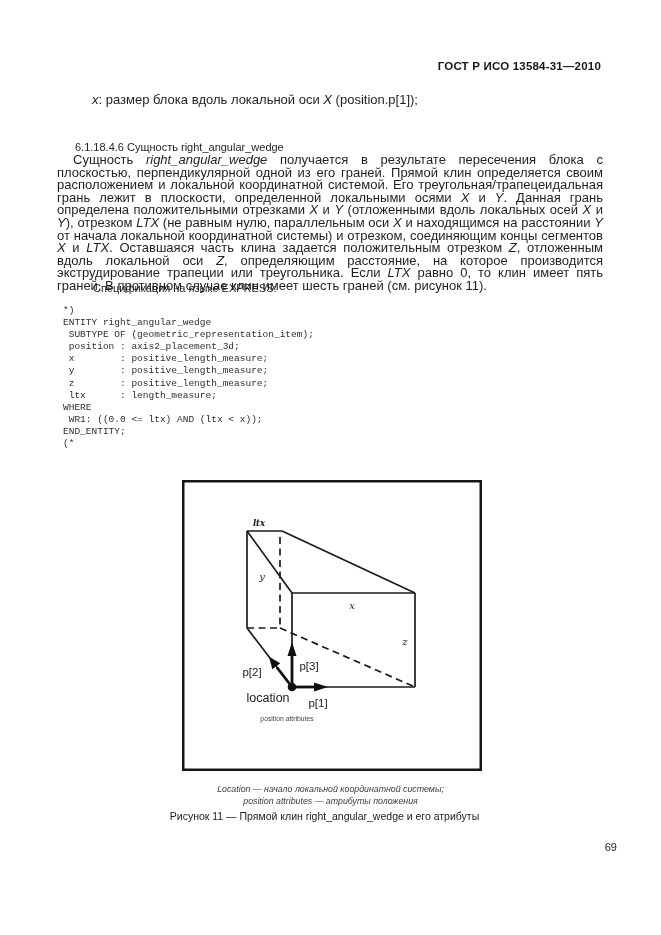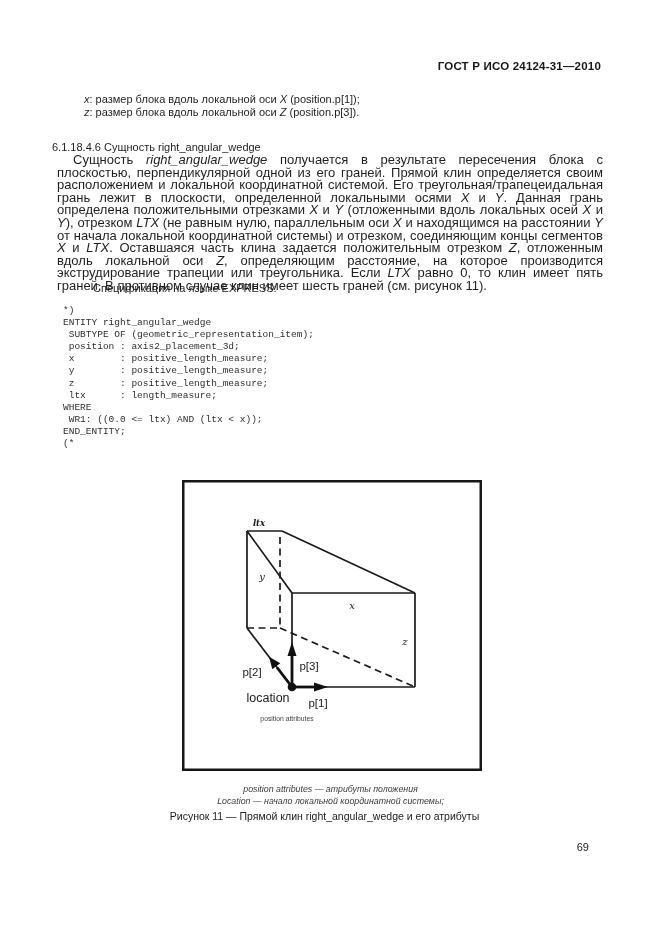--- a/index.html
+++ b/index.html
@@ -7,25 +7,25 @@
   body {
     width:661px; height:935px; position:relative; overflow:hidden;
     font-family:"Liberation Sans", sans-serif; color:#1f1f1f;
   }
   .page { position:absolute; inset:0; background:#fff; }
   .doc-header {
     position:absolute; top:60px; right:60px;
     font-size:11.5px; font-weight:bold; letter-spacing:.2px; color:#171717;
   }
   .defs {
-    position:absolute; left:84px; top:93px;
-    font-size:11px; line-height:13.2px;
+    position:absolute; left:92px; top:93px;
+    font-size:13px; line-height:13.2px;
   }
   .section-heading {
-    position:absolute; left:52px; top:141px; font-size:11px;
+    position:absolute; left:75px; top:141px; font-size:11px;
   }
   .body-para {
     position:absolute; left:57px; top:154px; width:546px;
     font-size:13px; line-height:12.6px; text-align:justify; text-indent:16px;
   }
   .spec-intro {
     position:absolute; left:73px; top:282px; font-size:11px;margin-left:20px;
   }
   .express-code {
     position:absolute; left:63px; top:305px;
@@ -38,40 +38,39 @@
   .figure-frame svg { position:absolute; inset:0; width:100%; height:100%; }
   .fig-legend {
     position:absolute; left:0; width:661px; top:783px; text-align:center;
     font-style:italic; font-size:8.8px; line-height:12.4px; color:#3a3a3a;
   }
   .fig-caption {
     position:absolute; left:0; width:649px; top:810px; text-align:center;
     font-size:10.5px; color:#222;
   }
   .page-number {
-    position:absolute; top:841px; right:72px; font-size:11px; color:#222;
+    position:absolute; top:841px; right:44px; font-size:11px; color:#222;
   }
   i { font-style:italic; }
   text { fill:#1a1a1a; }
   .lbl-serif { font-family:"DejaVu Serif", serif; font-style:italic; font-size:10px; }
   .lbl-ltx   { font-family:"DejaVu Serif", serif; font-style:italic; font-weight:bold; font-size:8.5px; }
   .lbl-axis  { font-family:"Liberation Sans", sans-serif; font-size:11.5px; }
   .lbl-loc   { font-family:"Liberation Sans", sans-serif; font-size:12.5px; }
   .lbl-small { font-family:"Liberation Sans", sans-serif; font-size:6.8px; fill:#444; }
 </style>
 </head>
 <body>
 
 <div class="page">
 
-  <div class="doc-header">ГОСТ Р ИСО 24124-31—2010</div>
+  <div class="doc-header">ГОСТ Р ИСО 13584-31—2010</div>
 
   <div class="defs">
     <div><i>x</i>: размер блока вдоль локальной оси <i>X</i> (position.p[1]);</div>
-    <div><i>z</i>: размер блока вдоль локальной оси <i>Z</i> (position.p[3]).</div>
   </div>
 
   <div class="section-heading">6.1.18.4.6 Сущность right_angular_wedge</div>
 
   <p class="body-para">Сущность <i>right_angular_wedge</i> получается в результате пересечения блока с плоскостью, перпендикулярной одной из его граней. Прямой клин определяется своим расположением и локальной координатной системой. Его треугольная/трапецеидальная грань лежит в плоскости, определенной локальными осями <i>X</i> и <i>Y</i>. Данная грань определена положительными отрезками <i>X</i> и <i>Y</i> (отложенными вдоль локальных осей <i>X</i> и <i>Y</i>), отрезком <i>LTX</i> (не равным нулю, параллельным оси <i>X</i> и находящимся на расстоянии <i>Y</i> от начала локальной координатной системы) и отрезком, соединяющим концы сегментов <i>X</i> и <i>LTX</i>. Оставшаяся часть клина задается положительным отрезком <i>Z</i>, отложенным вдоль локальной оси <i>Z</i>, определяющим расстояние, на которое производится экструдирование трапеции или треугольника. Если <i>LTX</i> равно 0, то клин имеет пять граней. В противном случае клин имеет шесть граней (см. рисунок 11).</p>
 
   <div class="spec-intro">Спецификация на языке EXPRESS:</div>
 
   <pre class="express-code">*)
 ENTITY right_angular_wedge
@@ -129,21 +128,21 @@
       <text x="223" y="165" text-anchor="middle" class="lbl-serif">z</text>
       <text x="70" y="196" text-anchor="middle" class="lbl-axis">p[2]</text>
       <text x="127" y="190" text-anchor="middle" class="lbl-axis">p[3]</text>
       <text x="136" y="227" text-anchor="middle" class="lbl-axis">p[1]</text>
       <text x="86" y="222" text-anchor="middle" class="lbl-loc">location</text>
       <text x="105" y="241" text-anchor="middle" class="lbl-small">position attributes</text>
     </svg>
   </div>
 
   <div class="fig-legend">
+    <div>Location — начало локальной координатной системы;</div>
     <div>position attributes — атрибуты положения</div>
-    <div>Location — начало локальной координатной системы;</div>
   </div>
 
   <div class="fig-caption">Рисунок 11 — Прямой клин right_angular_wedge и его атрибуты</div>
 
   <div class="page-number">69</div>
 
 </div>
 
 </body></html>

